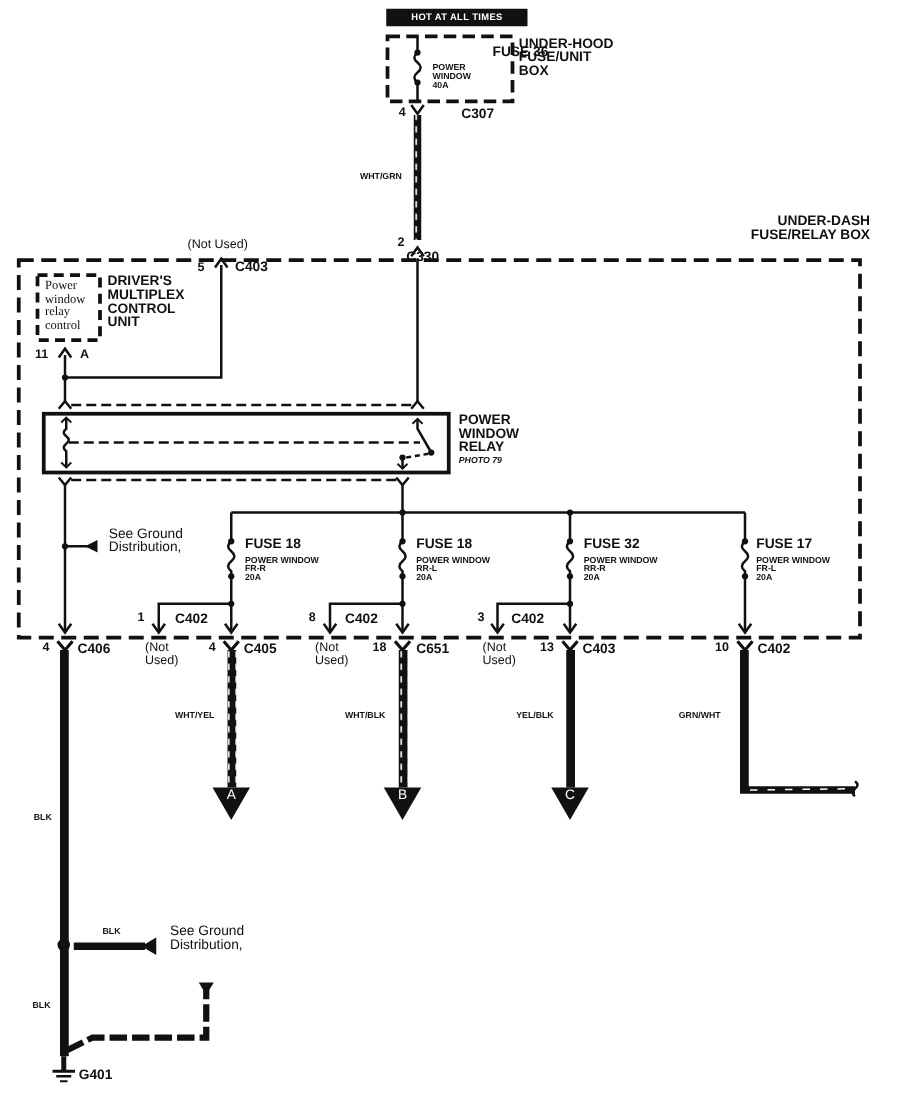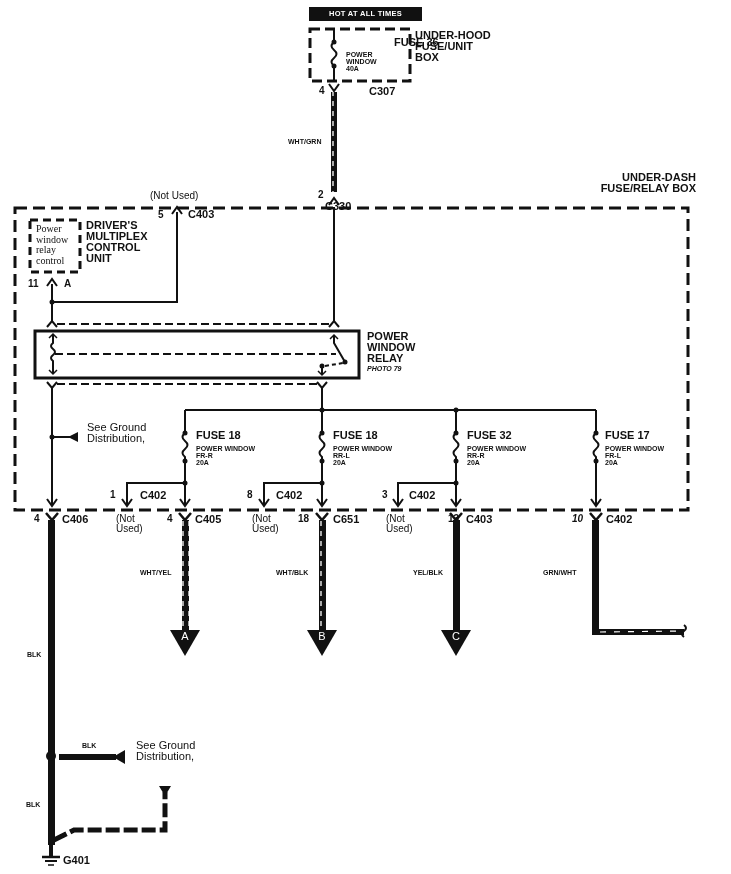--- a/index.html
+++ b/index.html
@@ -211,23 +211,23 @@
 <div class="lbl big" style="left:409px;top:490px;">C402</div>
 <div class="lbl reg" style="left:386px;top:514px;font-size:10px;">(Not
 Used)</div>
 
 <div class="lbl mid" style="left:34px;top:514px;">4</div>
 <div class="lbl big" style="left:62px;top:514px;">C406</div>
 <div class="lbl mid" style="left:167px;top:514px;">4</div>
 <div class="lbl big" style="left:195px;top:514px;">C405</div>
 <div class="lbl mid" style="left:298px;top:514px;">18</div>
 <div class="lbl big" style="left:333px;top:514px;">C651</div>
-<div class="lbl mid" style="left:448px;top:514px;">13</div>
+<div class="lbl mid" style="left:432px;top:514px;">13</div>
 <div class="lbl big" style="left:466px;top:514px;">C403</div>
-<div class="lbl mid" style="left:572px;top:514px;font-style:italic;">10</div>
+<div class="lbl mid" style="left:572px;top:514px;">10</div>
 <div class="lbl big" style="left:606px;top:514px;">C402</div>
 
 <div class="lbl sm" style="left:140px;top:569px;">WHT/YEL</div>
 <div class="lbl sm" style="left:276px;top:569px;">WHT/BLK</div>
 <div class="lbl sm" style="left:413px;top:569px;">YEL/BLK</div>
 <div class="lbl sm" style="left:543px;top:569px;">GRN/WHT</div>
 
 <div class="lbl tri-text" style="left:175px;top:631px;">A</div>
 <div class="lbl tri-text" style="left:312px;top:631px;">B</div>
 <div class="lbl tri-text" style="left:446px;top:631px;">C</div>

